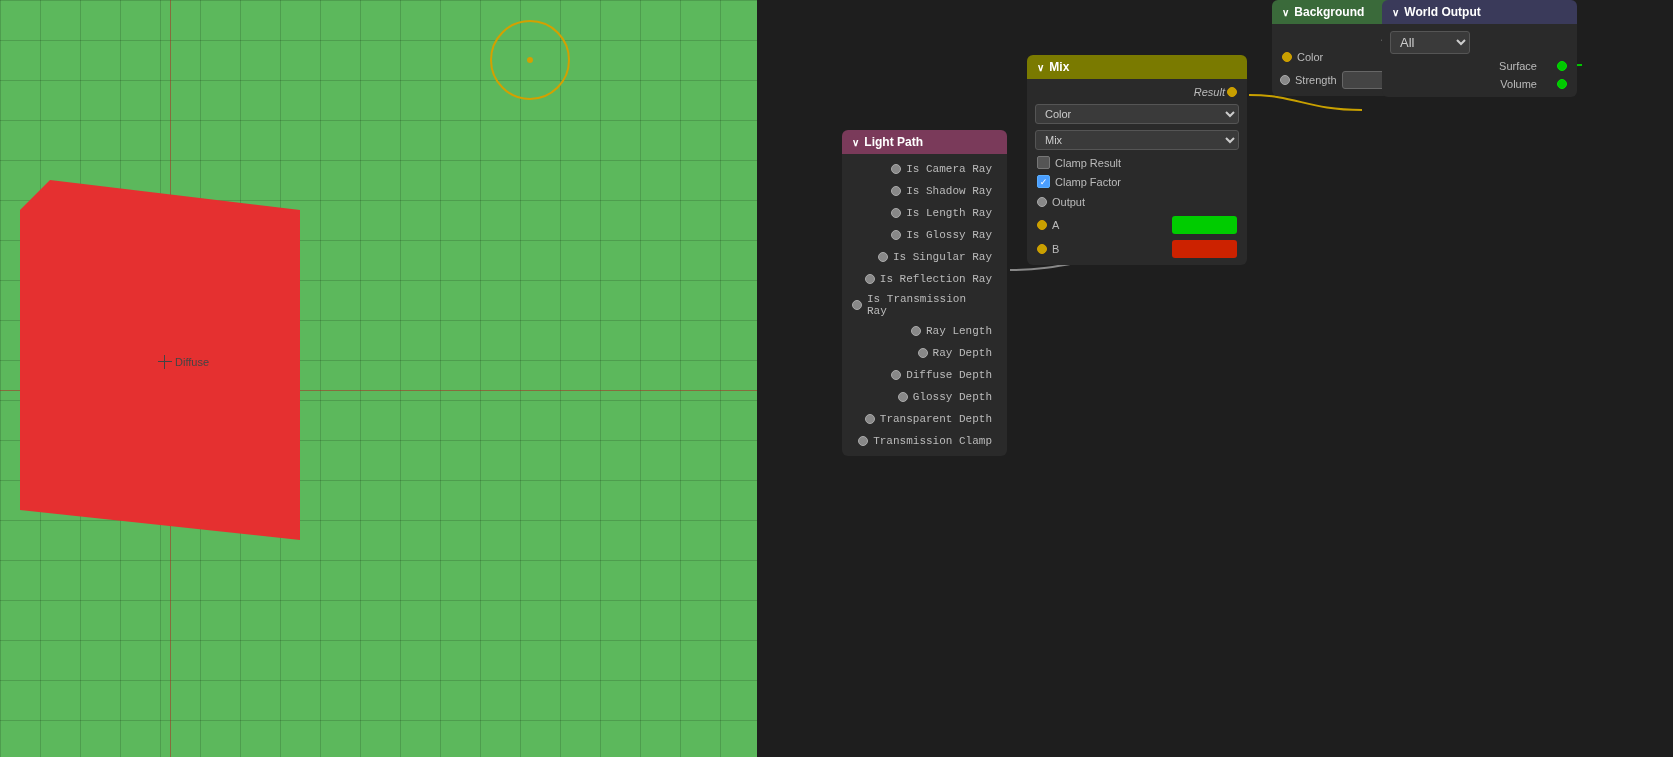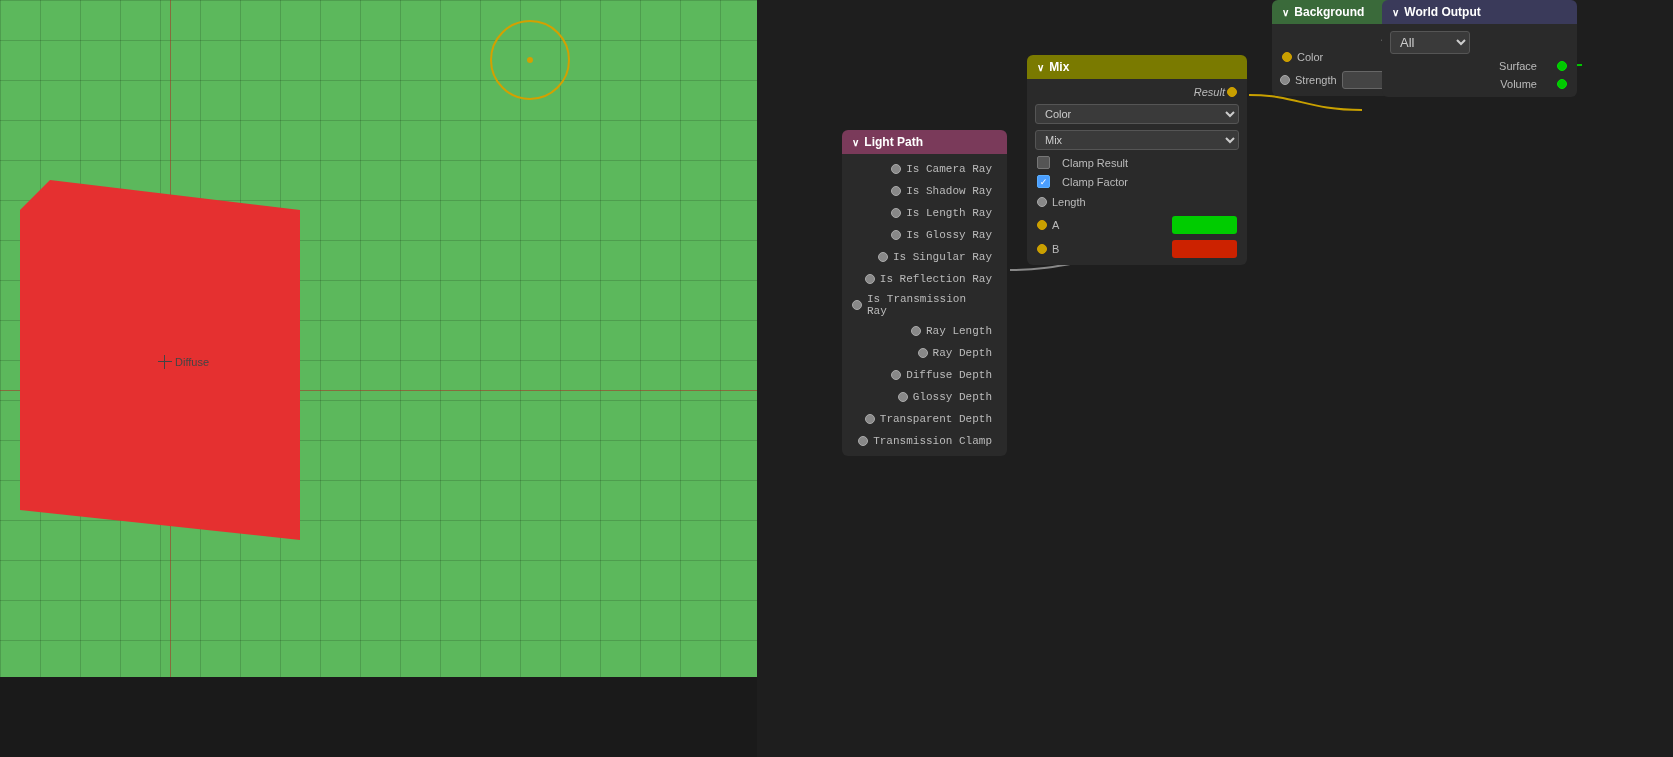--- a/index.html
+++ b/index.html
@@ -15,21 +15,21 @@
 
     .main-container {
       display: flex;
       width: 1673px;
       height: 757px;
     }
 
     
     .viewport {
       width: 757px;
-      height: 677px;
+      height: 757px;
       background: #5cb85c;
       position: relative;
       overflow: hidden;
       flex-shrink: 0;
     }
 
     .viewport-grid {
       position: absolute;
       inset: 0;
       background-image:
@@ -249,21 +249,21 @@
       flex-shrink: 0;
     }
 
     .color-swatch-green { background: #00cc00; }
     .color-swatch-red { background: #cc2200; }
 
     .checkbox-row {
       display: flex;
       align-items: center;
       padding: 3px 10px;
-      gap: 12px;
+      gap: 5px;
     }
 
     .checkbox {
       width: 13px;
       height: 13px;
       background: #555;
       border: 1px solid #777;
       border-radius: 2px;
       display: flex;
       align-items: center;
@@ -479,21 +479,21 @@
           <span class="node-label">Clamp Result</span>
         </div>
 
         <div class="checkbox-row">
           <div class="checkbox checked"></div>
           <span class="node-label">Clamp Factor</span>
         </div>
 
         <div class="node-row">
           <span class="socket socket-gray"></span>
-          <span class="node-label">Length</span>
+          <span class="node-label">Output</span>
         </div>
 
         <div class="node-row">
           <span class="socket socket-yellow"></span>
           <span class="node-label">A</span>
           <div class="color-swatch color-swatch-green"></div>
         </div>
 
         <div class="node-row">
           <span class="socket socket-yellow"></span>

